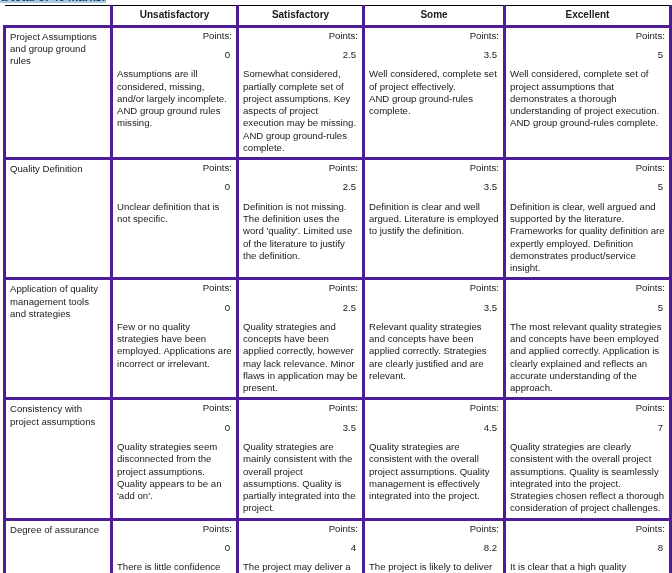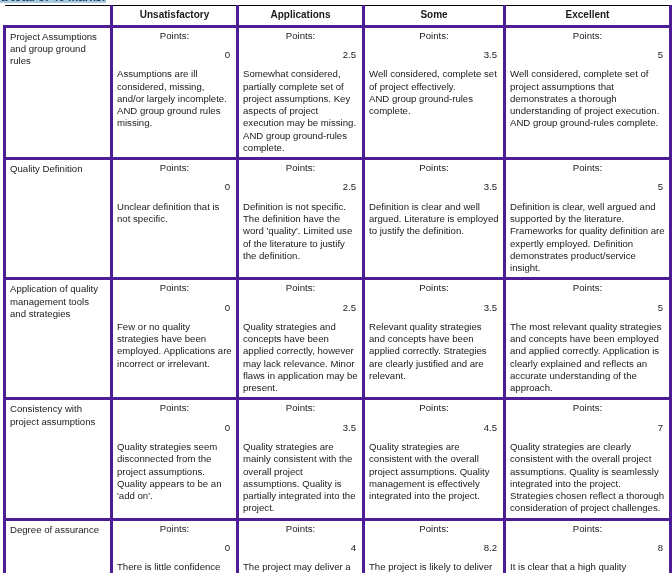--- a/index.html
+++ b/index.html
@@ -77,21 +77,21 @@
   col.c-sat      { width: 126px; }
   col.c-good     { width: 141px; }
   col.c-exc      { width: 166px; }
 
   .criteria-label {
     display: block;
     padding-top: 1px;
   }
   .points-label {
     display: block;
-    text-align: center;
+    text-align: right;
   }
   .points-value {
     display: block;
     text-align: right;
     padding-right: 2px;
     padding-top: 7px;
   }
   .descriptor {
     display: block;
     padding-top: 7px;
@@ -117,21 +117,21 @@
         <col class="c-criteria">
         <col class="c-unsat">
         <col class="c-sat">
         <col class="c-good">
         <col class="c-exc">
       </colgroup>
       <thead>
         <tr>
           <th class="corner-cell"></th>
           <th>Unsatisfactory</th>
-          <th>Applications</th>
+          <th>Satisfactory</th>
           <th>Some</th>
           <th>Excellent</th>
         </tr>
       </thead>
       <tbody>
 
         <tr class="r-0">
           <td>
             <span class="criteria-label">Project Assumptions and group ground rules</span>
           </td>
@@ -166,21 +166,21 @@
             <span class="criteria-label">Quality Definition</span>
           </td>
           <td>
             <span class="points-label">Points:</span>
             <span class="points-value">0</span>
             <span class="descriptor">Unclear definition that is not specific.</span>
           </td>
           <td>
             <span class="points-label">Points:</span>
             <span class="points-value">2.5</span>
-            <span class="descriptor">Definition is not specific. The definition have the word 'quality'. Limited use of the literature to justify the definition.</span>
+            <span class="descriptor">Definition is not missing. The definition uses the word 'quality'. Limited use of the literature to justify the definition.</span>
           </td>
           <td>
             <span class="points-label">Points:</span>
             <span class="points-value">3.5</span>
             <span class="descriptor">Definition is clear and well argued. Literature is employed to justify the definition.</span>
           </td>
           <td>
             <span class="points-label">Points:</span>
             <span class="points-value">5</span>
             <span class="descriptor">Definition is clear, well argued and supported by the literature. Frameworks for quality definition are expertly employed. Definition demonstrates product/service insight.</span>

